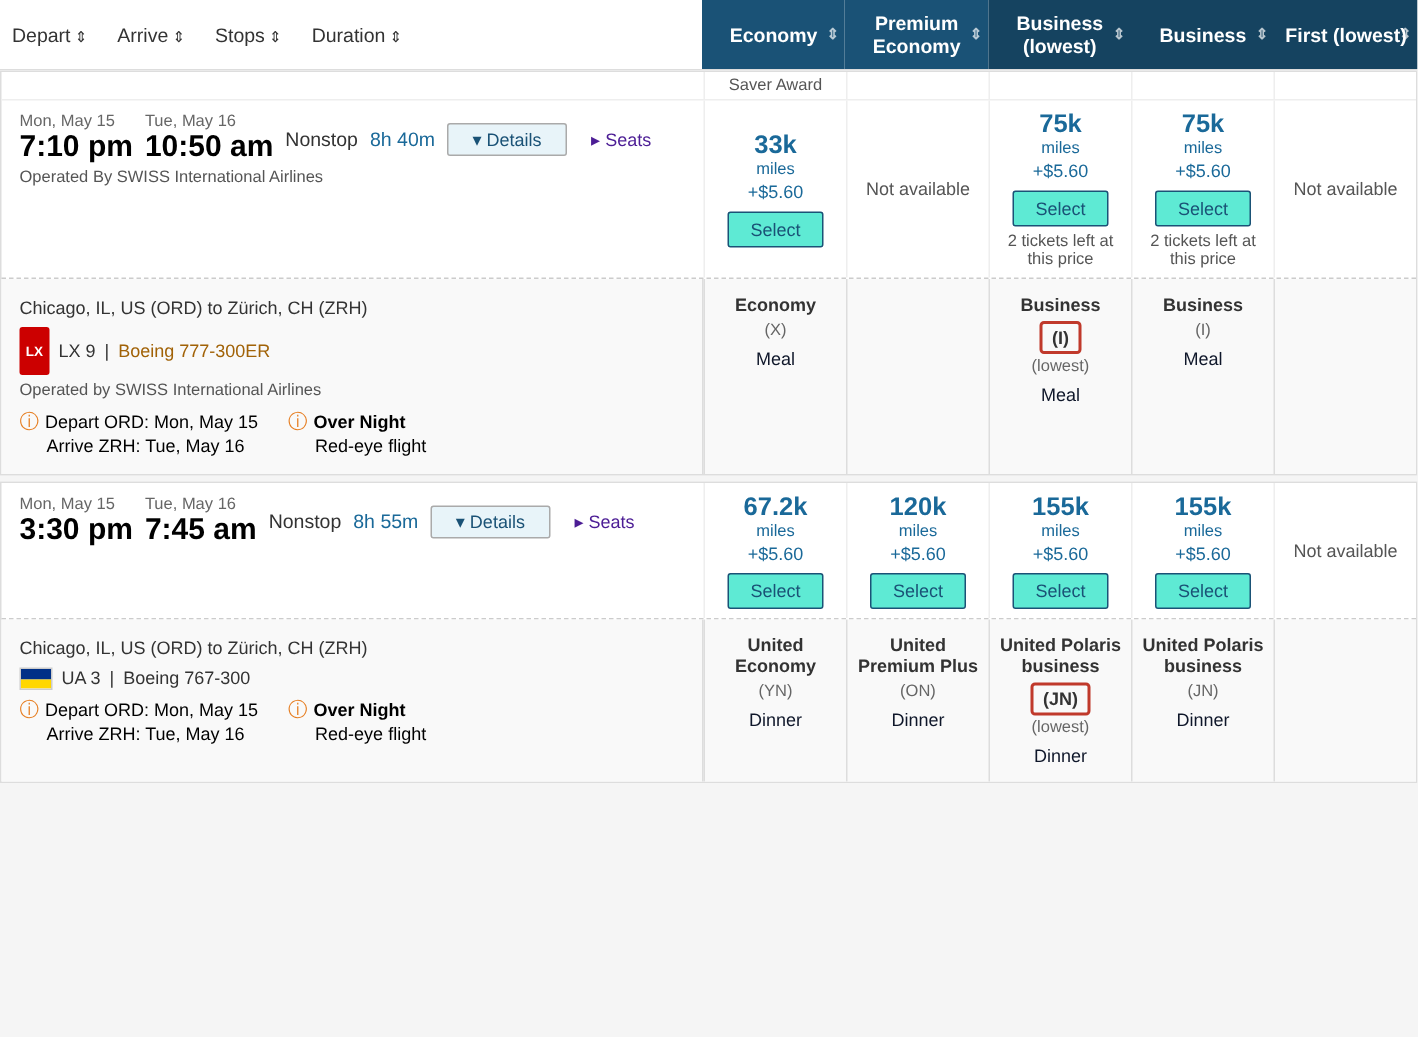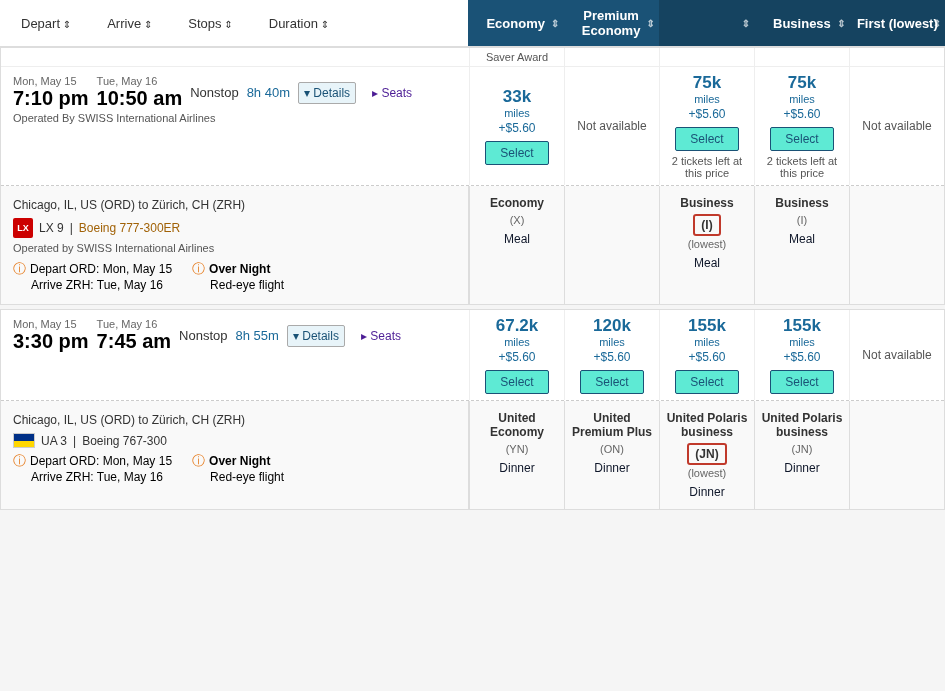--- a/index.html
+++ b/index.html
@@ -6,22 +6,22 @@
     body { font-family: Arial, sans-serif; font-size: 13px; background: #f5f5f5; width: 945px; }
 
     .header-row {
       display: flex;
       background: white;
       border-bottom: 1px solid #ddd;
     }
     .header-left {
       display: flex;
       flex: 0 0 468px;
-      padding: 10px 21px;
-      gap: 36px;
+      padding: 10px 8px;
+      gap: 20px;
       align-items: center;
     }
     .header-sort {
       color: #333;
       font-size: 13px;
       cursor: pointer;
       white-space: nowrap;
     }
     .header-sort::after {
       content: ' ⇕';
@@ -57,21 +57,21 @@
     
     .flight-section {
       background: white;
       border: 1px solid #ddd;
       margin-bottom: 2px;
     }
     .details-btn {
       background: #e8f4f9;
       border: 1px solid #aaa;
       color: #1a5276;
-      padding: 3px 5px;
+      padding: 3px 16px;
       font-size: 12px;
       cursor: pointer;
       margin-right: 8px;
       border-radius: 2px;
     }
     .seats-link {
       color: #4c1d95;
       font-size: 12px;
       cursor: pointer;
       text-decoration: none;
@@ -157,20 +157,21 @@
   </div>
   <div class="col-header col-economy">
     <span>Economy</span>
     <span class="sort-arrows">⇕</span>
   </div>
   <div class="col-header col-premium-economy">
     <span>Premium Economy</span>
     <span class="sort-arrows">⇕</span>
   </div>
   <div class="col-header col-business-lowest">
+    <span>Business (lowest)</span>
     <span class="sort-arrows">⇕</span>
   </div>
   <div class="col-header col-business">
     <span>Business</span>
     <span class="sort-arrows">⇕</span>
   </div>
   <div class="col-header col-first">
     <span>First (lowest)</span>
     <span class="sort-arrows">⇕</span>
   </div>
@@ -236,21 +237,21 @@
 
     <div class="fare-cell">
       <span class="not-available">Not available</span>
     </div>
   </div>
 
   <div style="display:flex; background:#f9f9f9;">
     <div style="flex:0 0 468px; padding:12px; border-right:1px solid #ddd;">
       <div style="font-size:12px;color:#333;margin-bottom:6px;">Chicago, IL, US (ORD) to Zürich, CH (ZRH)</div>
       <div style="display:flex;align-items:center;gap:6px;margin-bottom:4px;">
-        <div style="width:20px;height:20px;background:#c00;display:inline-flex;align-items:center;justify-content:center;font-size:9px;color:white;font-weight:bold;border-radius:2px;">LX</div>
+        <div style="width:20px;height:32px;background:#c00;display:inline-flex;align-items:center;justify-content:center;font-size:9px;color:white;font-weight:bold;border-radius:2px;">LX</div>
         <span style="font-size:12px;color:#333;">LX 9</span>
         <span style="font-size:12px;color:#333;">|</span>
         <span style="font-size:12px;color:#a16207;">Boeing 777-300ER</span>
       </div>
       <div style="font-size:11px;color:#555;margin-bottom:6px;">Operated by SWISS International Airlines</div>
       <div style="display:flex;gap:20px;">
         <div>
           <div style="display:flex;gap:4px;align-items:center;">
             <span style="color:#e67e22;font-size:13px;">ⓘ</span>
             <span style="font-size:12px;">Depart ORD: Mon, May 15</span>
@@ -339,21 +340,21 @@
     </div>
 
     <div class="fare-cell">
       <span class="not-available">Not available</span>
     </div>
   </div>
 
   <div style="display:flex; background:#f9f9f9;">
     <div style="flex:0 0 468px; padding:12px; border-right:1px solid #ddd;">
       <div style="font-size:12px;color:#333;margin-bottom:6px;">Chicago, IL, US (ORD) to Zürich, CH (ZRH)</div>
-      <div style="display:flex;align-items:center;gap:6px;margin-bottom:4px;">
+      <div style="display:flex;gap:6px;margin-bottom:4px;">
         <div style="width:22px;height:15px;overflow:hidden;border:1px solid #ccc;display:inline-block;">
           <div style="width:100%;height:50%;background:#003087;"></div>
           <div style="width:100%;height:50%;background:#FFD700;"></div>
         </div>
         <span style="font-size:12px;color:#333;">UA 3</span>
         <span style="font-size:12px;color:#333;">|</span>
         <span style="font-size:12px;color:#333;">Boeing 767-300</span>
       </div>
       <div style="display:flex;gap:20px;">
         <div>

